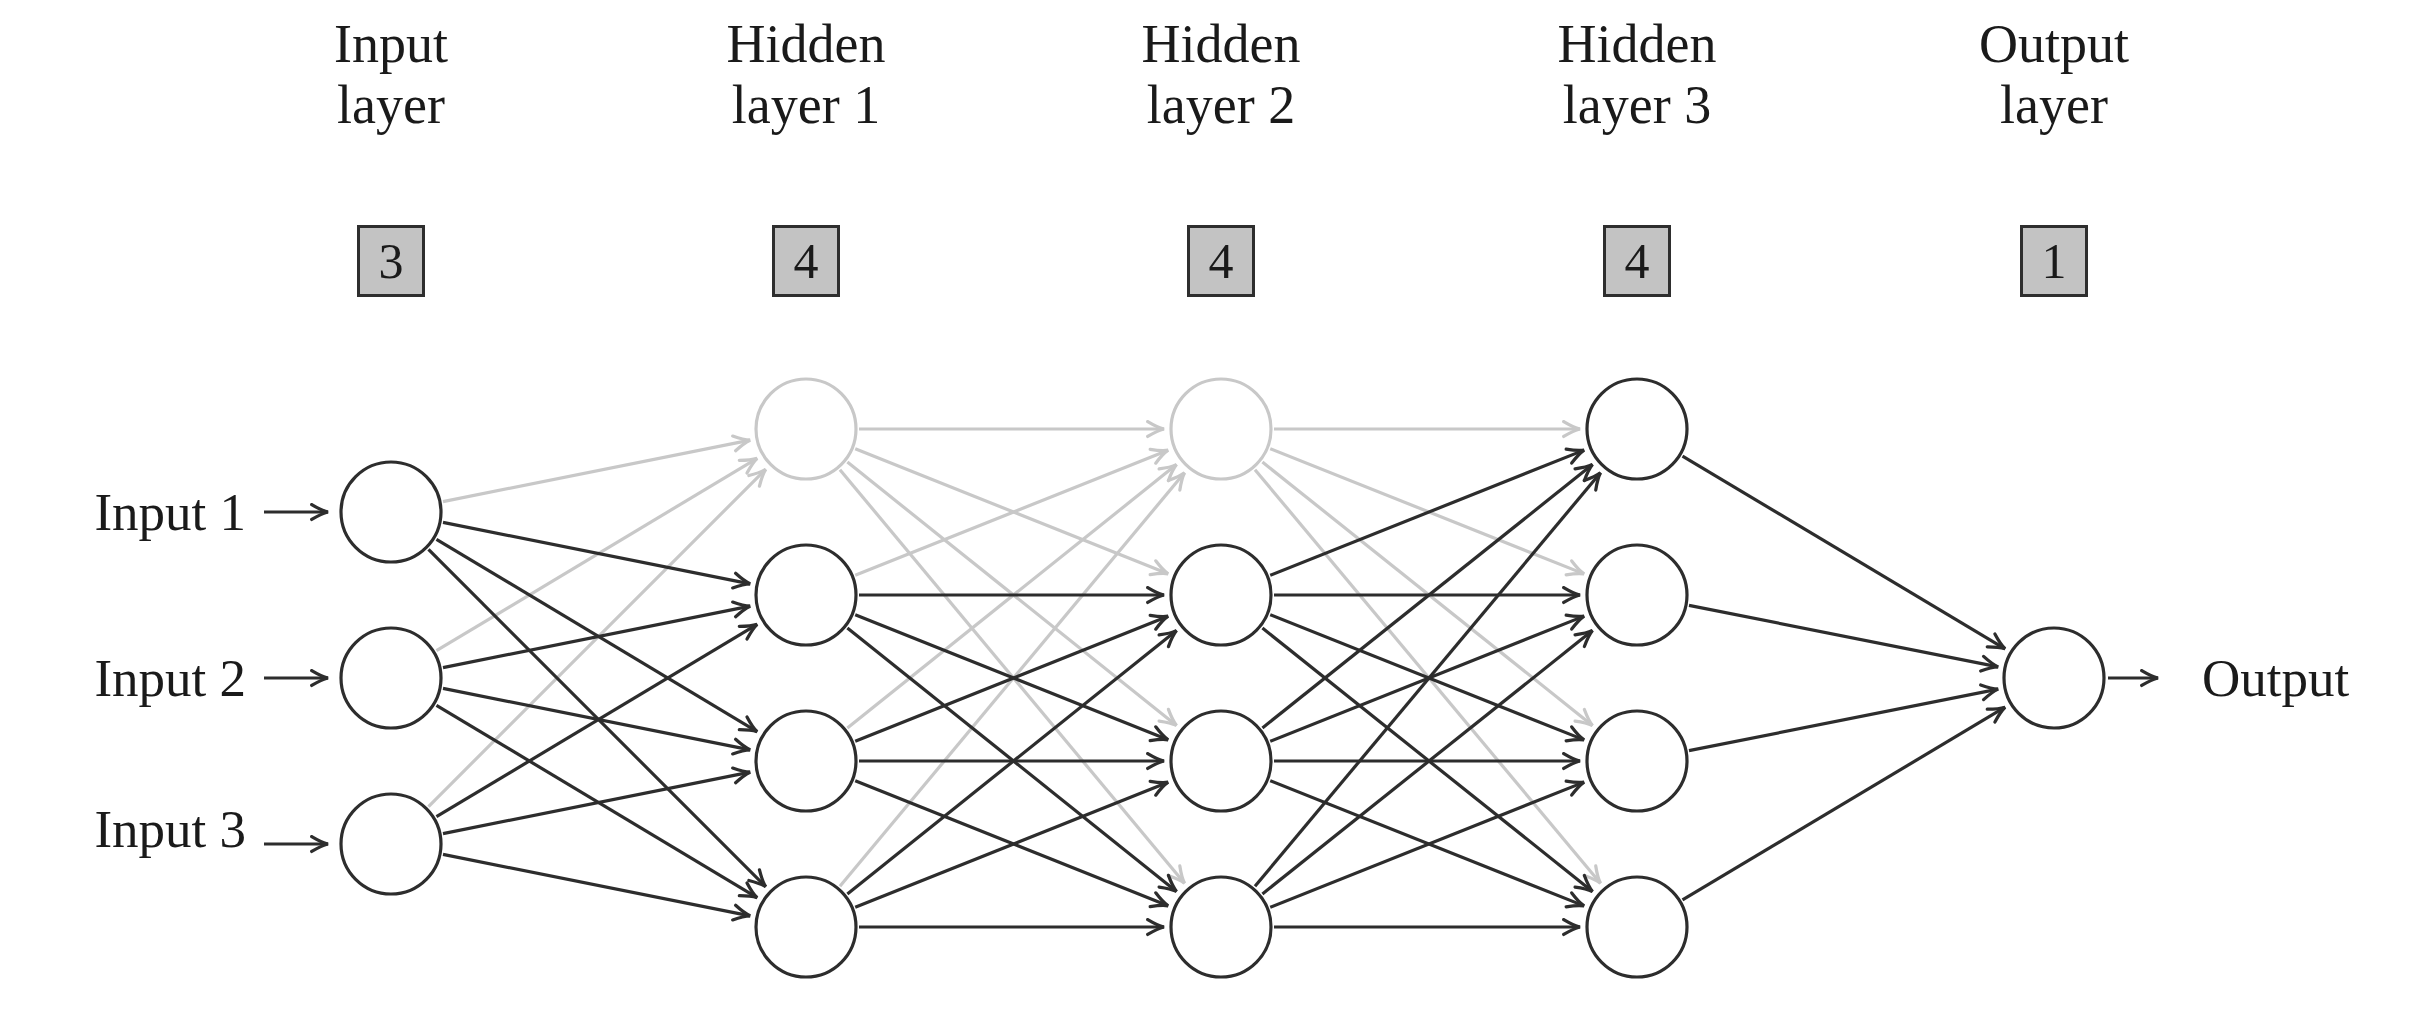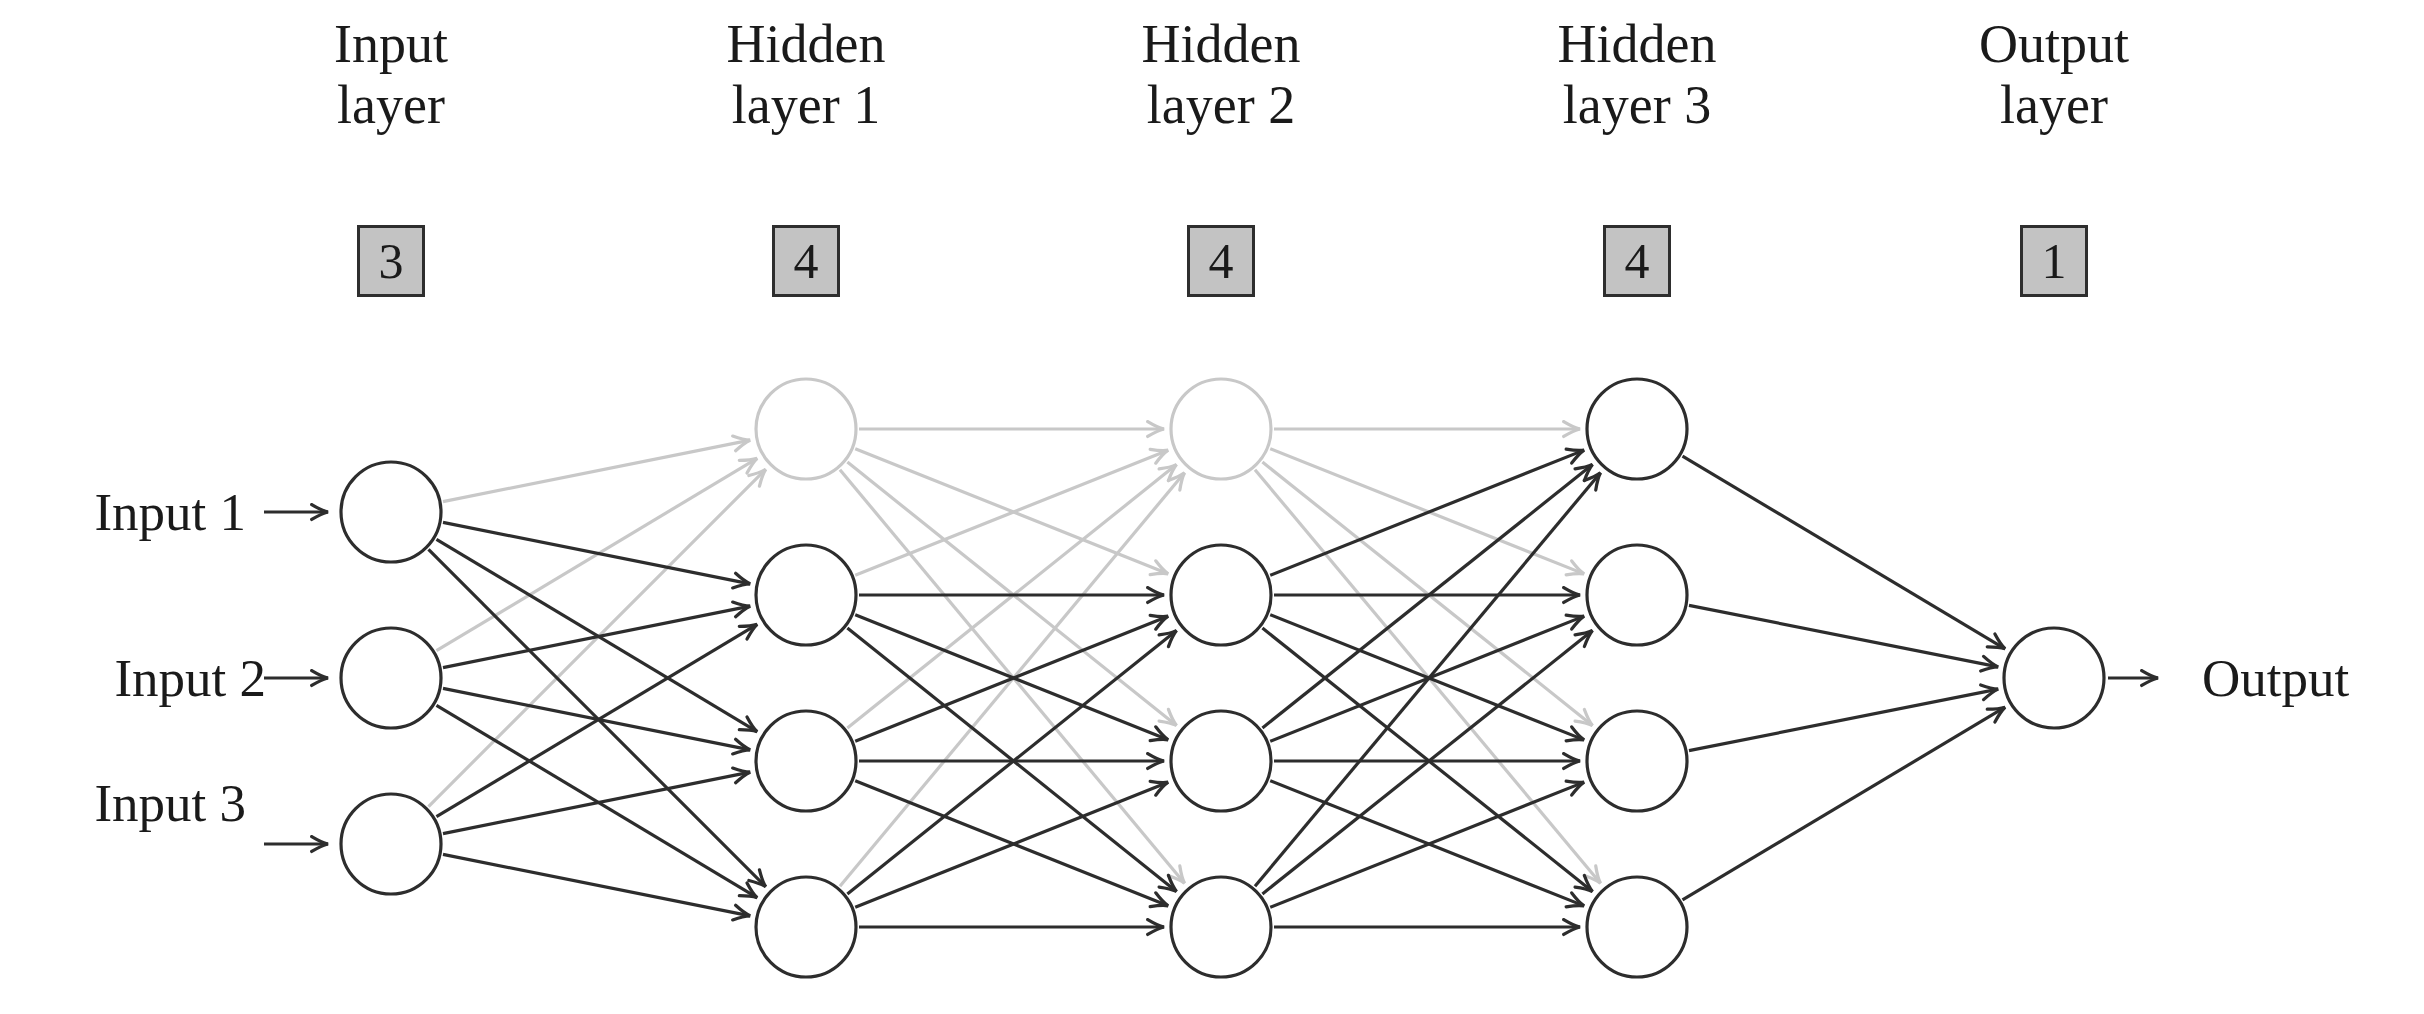--- a/index.html
+++ b/index.html
@@ -52,21 +52,21 @@
     position: absolute;
     left: 0;
     width: 246px;
     height: 66px;
     text-align: right;
     font-size: 53px;
     line-height: 66px;
   }
   .il-0 { top: 479px; text-align: right; }
   .il-1 { top: 645px; }
-  .il-2 { top: 770px; }
+  .il-2 { top: 796px; }
 
   .output-label {
     position: absolute;
     left: 2202px;
     top: 645px;
     height: 66px;
     font-size: 53px;
     line-height: 66px;
   }
 </style>
@@ -171,17 +171,17 @@
   <div class="layer-title lt-4" style="color: rgb(26, 26, 26);">Output
 layer</div>
 
   <div class="badge bd-0" style="background: rgb(195, 195, 195); border-color: rgb(46, 46, 46);">3</div>
   <div class="badge bd-1" style="background: rgb(195, 195, 195); border-color: rgb(46, 46, 46);">4</div>
   <div class="badge bd-2" style="background: rgb(195, 195, 195); border-color: rgb(46, 46, 46);">4</div>
   <div class="badge bd-3" style="background: rgb(195, 195, 195); border-color: rgb(46, 46, 46);">4</div>
   <div class="badge bd-4" style="background: rgb(195, 195, 195); border-color: rgb(46, 46, 46);">1</div>
 
   <div class="input-label il-0" style="color: rgb(26, 26, 26);">Input 1</div>
-  <div class="input-label il-1" style="color: rgb(26, 26, 26); padding-left: 20px;">Input 2</div>
+  <div class="input-label il-1" style="color: rgb(26, 26, 26);">Input 2</div>
   <div class="input-label il-2" style="color: rgb(26, 26, 26);">Input 3</div>
 
   <div class="output-label" style="color: rgb(26, 26, 26);">Output</div>
 </div>
 
 </body></html>

